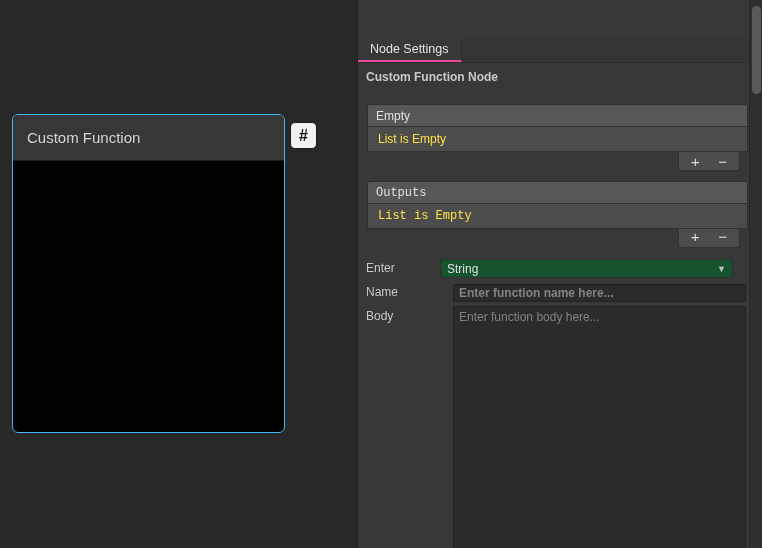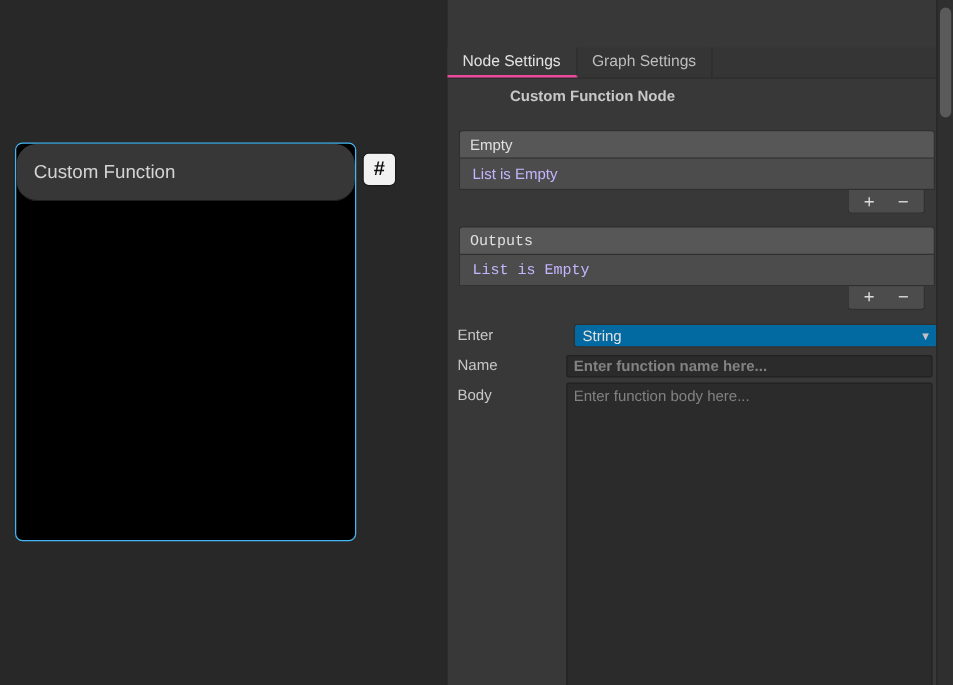--- a/index.html
+++ b/index.html
@@ -20,21 +20,20 @@
     border:1.5px solid #43b7f5;
     border-radius:6px;
     overflow:hidden;
   }
   .node-header {
     height:46px;
     background:#373737;
     border-bottom:1px solid #1e1e1e;
     display:flex; align-items:center;
     padding-left:14px;
-    border-radius:17px;
   }
   .node-title { font-size:15px; color:#d4d4d4; }
   .node-badge {
     position:absolute; left:290px; top:122px;
     width:27px; height:27px;
     background:#f2f2f2;
     border:1px solid #1b1b1b;
     border-radius:5px;
     color:#111;
     font-weight:bold; font-size:16px;
@@ -89,64 +88,64 @@
   }
   .tab.active {
     background:#383838;
     color:#e2e2e2;
     border-bottom:2px solid #ec4899;
     padding-bottom:1px;
   }
 
   .section-title {
     position:absolute; left:8px; top:70px;
-    font-size:12px; font-weight:bold; color:#c8c8c8;margin-left:42px;
+    font-size:12px; font-weight:bold; color:#c8c8c8;
   }
 
   
   .rlist { position:absolute; left:9px; width:381px; }
   .rlist-header {
     height:23px;
     background:#575757;
     border:1px solid #303030;
     border-top-left-radius:3px; border-top-right-radius:3px;
     display:flex; align-items:center;
     padding-left:8px;
     font-size:12px; color:#e0e0e0;
   }
   .rlist-row {
     height:25px;
     background:#4c4c4c;
     border:1px solid #303030; border-top:none;
     display:flex; align-items:center;
     padding-left:10px;
-    font-size:12px; color:#c4b5fd;
+    font-size:12px; color:#fde047;
   }
   .rlist-footer {
     position:absolute; right:8px;
     width:62px; height:19px;
     background:#4c4c4c;
     border:1px solid #303030; border-top:none;
     border-bottom-left-radius:3px; border-bottom-right-radius:3px;
     display:flex; align-items:center; justify-content:space-evenly;
   }
   .rlist-btn {
     font-size:15px; line-height:15px;
     color:#dcdcdc;
     width:22px; text-align:center;
     cursor:default;
   }
 
   
   .prop-label { position:absolute; left:8px; font-size:12px; color:#c8c8c8; }
 
   .dropdown {
-    position:absolute; left:101px;
+    position:absolute; left:82px;
     width:293px; height:19px;
-    background:#0369a1;
+    background:#14532d;
     border:1px solid #303030;
     border-radius:3px;
     display:flex; align-items:center;
     padding:0 6px;
     font-size:12px; color:#e0e0e0;
   }
   .dropdown-arrow {
     margin-left:auto;
     font-size:9px; color:#c2c2c2;
   }
@@ -174,21 +173,20 @@
     <span class="node-title">Custom Function</span>
   </div>
 </div>
 <div class="node-badge">#</div>
 
 <div class="inspector">
 
 
   <div class="tabs">
     <div class="tab active">Node Settings</div>
-    <div class="tab">Graph Settings</div>
   </div>
 
   <div class="section-title">Custom Function Node</div>
 
   <div class="rlist" style="top:104px;">
     <div class="rlist-header">Empty</div>
     <div class="rlist-row">List is Empty</div>
     <div class="rlist-footer">
       <span class="rlist-btn">+</span>
       <span class="rlist-btn">−</span>

